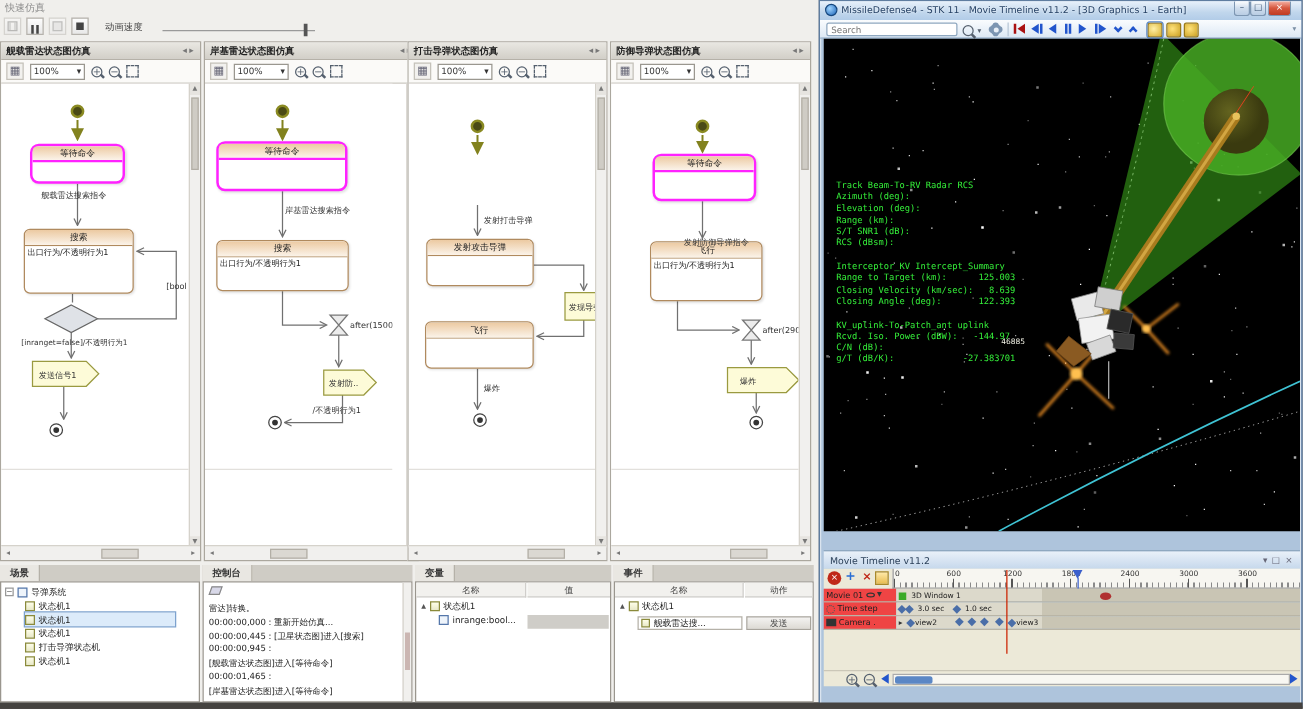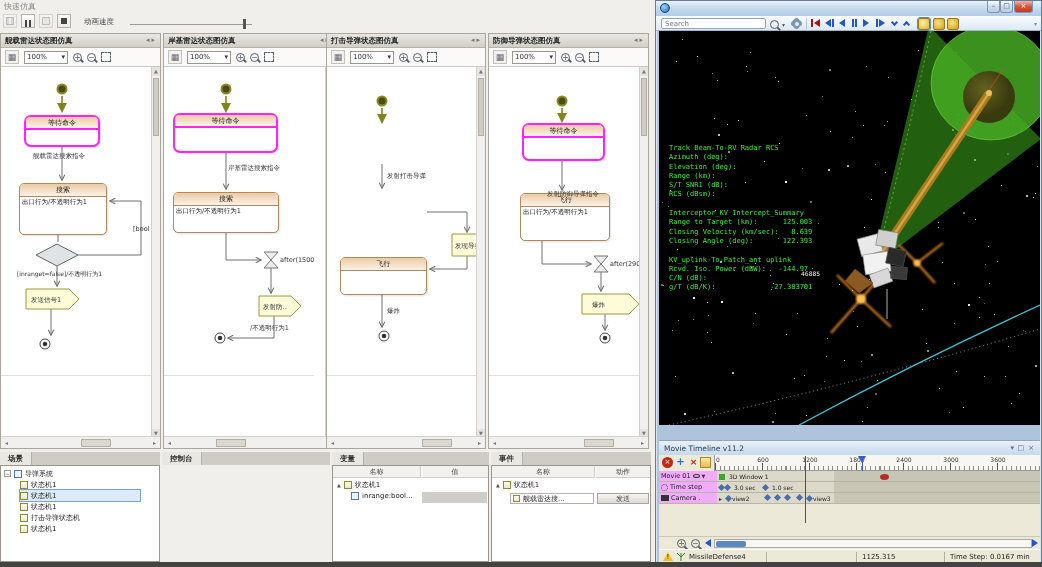--- a/index.html
+++ b/index.html
@@ -133,21 +133,21 @@
   #ruler .minor { position:absolute; left:0; bottom:0; width:100%; height:4px;
     background:repeating-linear-gradient(90deg,#8a8a8a 0 1px,transparent 1px 4.7px); }
   #ruler .major { position:absolute; left:0; bottom:0; width:100%; height:7px;
     background:repeating-linear-gradient(90deg,#555 0 1px,transparent 1px 47px); }
   .tick-lab { position:absolute; top:1px; font-size:6px; color:#333; transform:translateX(-50%); }
   #pin { position:absolute; left:143px; top:1px; width:0; height:0; border-left:4px solid transparent;
     border-right:4px solid transparent; border-top:7px solid #3a5fcd; }
   #pin-stem { position:absolute; left:146.5px; top:7px; width:1px; height:9px; background:#3a5fcd; }
 
   .mt-row { position:absolute; left:3px; width:381px; height:11px; }
-  .mt-lab { position:absolute; left:0; top:0; width:58px; height:11px; background:#f0abfc; border-bottom:1px solid #b9b5a6;
+  .mt-lab { position:absolute; left:0; top:0; width:58px; height:11px; background:#ef4444; border-bottom:1px solid #b9b5a6;
     font-size:6.5px; color:#222; display:flex; align-items:center; gap:2px; padding-left:2px; white-space:nowrap; }
   .mt-content { position:absolute; left:58px; top:0; right:0; height:11px; border-bottom:1px solid #b9b5a6;
     background:linear-gradient(90deg,#dcd9cb 0 117px,#c9c5b4 117px); }
   .dia { width:5px; height:5px; background:#4a6ea8; transform:rotate(45deg); display:inline-block; }
   .mt-mk { position:absolute; top:2px; font-size:6px; color:#222; display:flex; align-items:center; gap:1px; white-space:nowrap; }
   #playhead { position:absolute; left:149px; top:455px; width:1px; height:67px; background:#cc2200; z-index:8; }
 
   #mt-empty { position:absolute; left:3px; top:503px; width:381px; height:32px; background:#ece9d8; }
   #mt-zoomrow { position:absolute; left:3px; top:535px; width:381px; height:13px; background:#ece9d8; border-top:1px solid #cbc7b8;}
   #mt-scroll { position:absolute; left:55px; top:2px; width:318px; height:9px; background:#f8f7f2; border:1px solid #aaa; }
@@ -339,20 +339,24 @@
           <line x1="55" y1="228" x2="55" y2="260" marker-end="url(#ah)"></line>
         </g>
         <circle cx="55" cy="34" r="4.5" fill="#4a4a16" stroke="#8a8a22" stroke-width="2"></circle>
         <polygon points="125,167 160,167 168,178 160,189 125,189" fill="#fdfbd8" stroke="#9a9a40"></polygon>
         <text x="128" y="181" font-size="6.5" fill="#333">发现导弹</text>
         <g>
           <circle cx="57" cy="269" r="5" fill="#fff" stroke="#444" stroke-width="1"></circle>
           <circle cx="57" cy="269" r="2.3" fill="#333"></circle>
         </g>
       </svg>
+      <div class="state" style="left:14px;top:124px;width:86px;height:38px">
+        <div class="st-title">发射攻击导弹</div>
+          <div class="st-body"></div>
+      </div>
       <div class="state" style="left:13px;top:190px;width:87px;height:38px">
         <div class="st-title">飞行</div>
           <div class="st-body"></div>
       </div>
       <span class="dlabel" style="left:60px;top:105px">发射打击导弹</span>
       <span class="dlabel" style="left:60px;top:240px">爆炸</span>
       <div class="page-line"></div>
     </div>
     <div class="vsb">
       <span class="a" style="top:0">▲</span>
@@ -453,20 +457,33 @@
         <span class="node-ic"></span>
           <span>状态机1</span>
         </div>
     </div>
   </div>
 
   <div class="bpanel" style="left:162px;width:168px">
     <div class="bp-tabbar">
         <span class="bp-tab">控制台</span>
       </div>
+    <div class="bp-body">
+      <span class="eraser-ic"></span>
+      <div class="con-line" style="top:16px">雷达]转换。</div>
+      <div class="con-line" style="top:27px">00:00:00,000 : 重新开始仿真...</div>
+      <div class="con-line" style="top:38px">00:00:00,445 : [卫星状态图]进入[搜索]</div>
+      <div class="con-line" style="top:49px">00:00:00,945 :</div>
+      <div class="con-line" style="top:60px">[舰载雷达状态图]进入[等待命令]</div>
+      <div class="con-line" style="top:71px">00:00:01,465 :</div>
+      <div class="con-line" style="top:82px">[岸基雷达状态图]进入[等待命令]</div>
+      <div class="abs" style="right:0;top:0;width:7px;height:100%;background:#f1f0ee;border-left:1px solid #d5d2cb">
+        <div class="abs" style="left:1px;top:40px;width:4px;height:30px;background:#cbb6b2"></div>
+      </div>
+    </div>
   </div>
 
   <div class="bpanel" style="left:332px;width:157px">
     <div class="bp-tabbar">
         <span class="bp-tab">变量</span>
       </div>
     <div class="bp-body">
       <div class="grid-hdr" style="left:0;width:88px;border-right:1px solid #d0cecb">名称</div>
       <div class="grid-hdr" style="left:89px;right:0">值</div>
       <div class="tbl-row" style="left:4px;top:14px">
@@ -499,20 +516,21 @@
         <span style="overflow:hidden">舰载雷达搜...</span>
       </div>
       <div class="mini-btn" style="left:105px;top:27px;width:52px">发送</div>
     </div>
   </div>
 </div>
 
 <div id="stk">
   <div id="stk-titlebar">
     <span id="stk-appicon"></span>
+    <span id="stk-title">MissileDefense4 - STK 11 - Movie Timeline v11.2 - [3D Graphics 1 - Earth]</span>
     <span class="cap-btn" style="right:41px;width:13px">–</span>
     <span class="cap-btn" style="right:28px;width:13px">□</span>
     <span class="cap-btn close" style="right:8px;width:19px">×</span>
   </div>
 
   <div id="stk-toolbar">
     <input id="search-box" placeholder="Search" style="">
     <span class="mag" style="position:absolute;left:114px;top:4px"></span>
     <span style="position:absolute;left:126px;top:5px;font-size:6px;color:#55606e">▾</span>
     <span class="gear-ic" style="position:absolute;left:136px;top:3px"></span>
@@ -845,31 +863,15 @@
   <div id="mt-zoomrow">
     <span class="mag" style="position:absolute;left:18px;top:2px">+</span>
     <span class="mag" style="position:absolute;left:32px;top:2px">−</span>
     <i class="pb tri-l" style="position:absolute;left:46px;top:2px"></i>
     <div id="mt-scroll">
         <div id="mt-thumb"></div>
       </div>
     <i class="pb tri-r" style="position:absolute;right:2px;top:2px"></i>
   </div>
 
-  <div id="statusbar">
-    <span class="warn-ic"></span>
-    <svg width="10" height="11" style="position:absolute;left:17px;top:1px">
-      <g stroke="#2a8a2a" stroke-width="1" fill="none">
-          <line x1="5" y1="2" x2="5" y2="10"></line>
-          <line x1="1" y1="2" x2="5" y2="6"></line>
-          <line x1="9" y1="2" x2="5" y2="6"></line>
-        </g>
-    </svg>
-    <span style="position:absolute;left:30px;top:2.5px">MissileDefense4</span>
-    <span class="sb-div" style="left:107px"></span>
-    <span class="sb-div" style="left:197px"></span>
-    <span style="position:absolute;left:203px;top:2.5px">1125.315</span>
-    <span class="sb-div" style="left:285px"></span>
-    <span style="position:absolute;left:291px;top:2.5px">Time Step: 0.0167 min</span>
-  </div>
 </div>
 
 <div id="bottom-strip"></div>
 
 </body></html>

